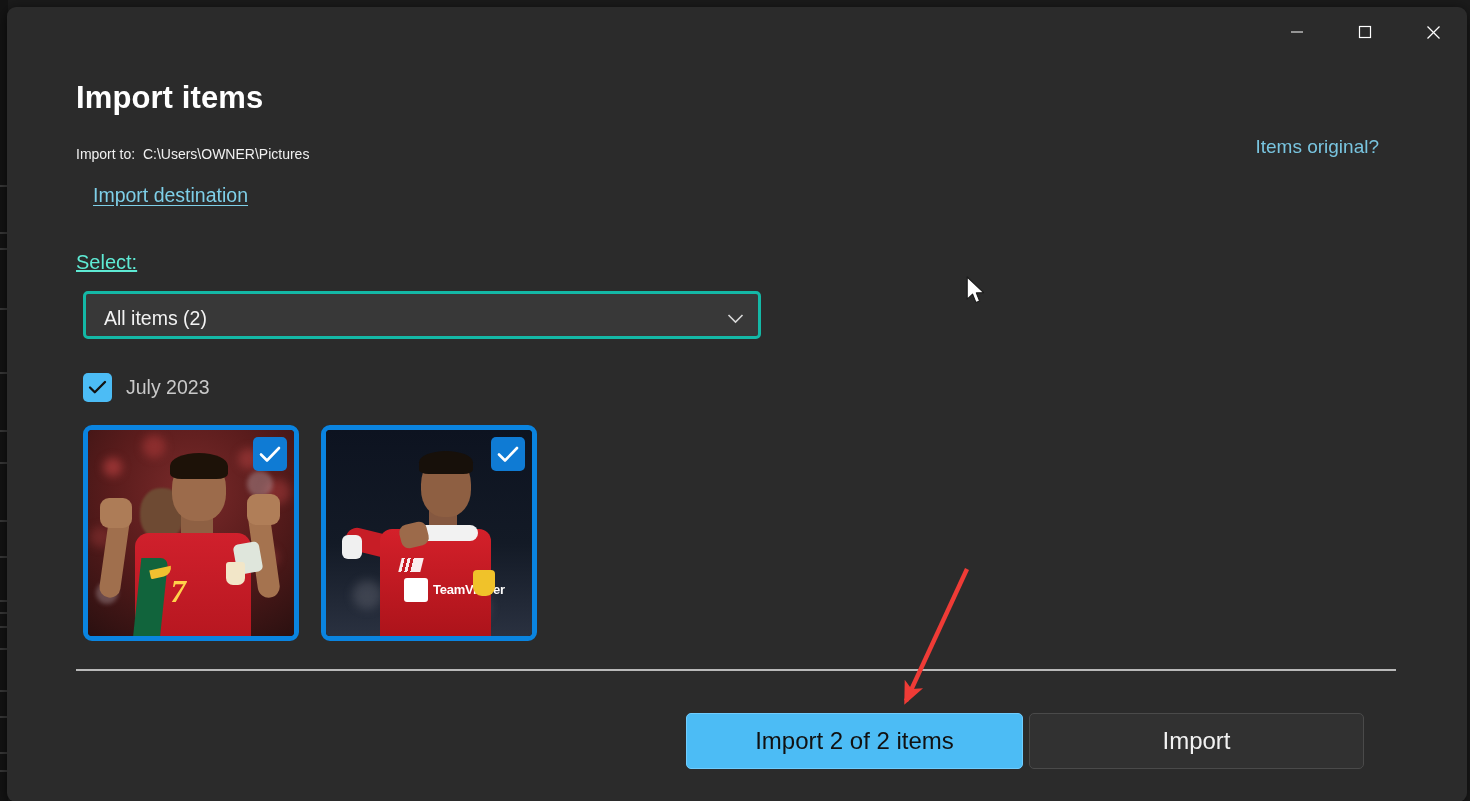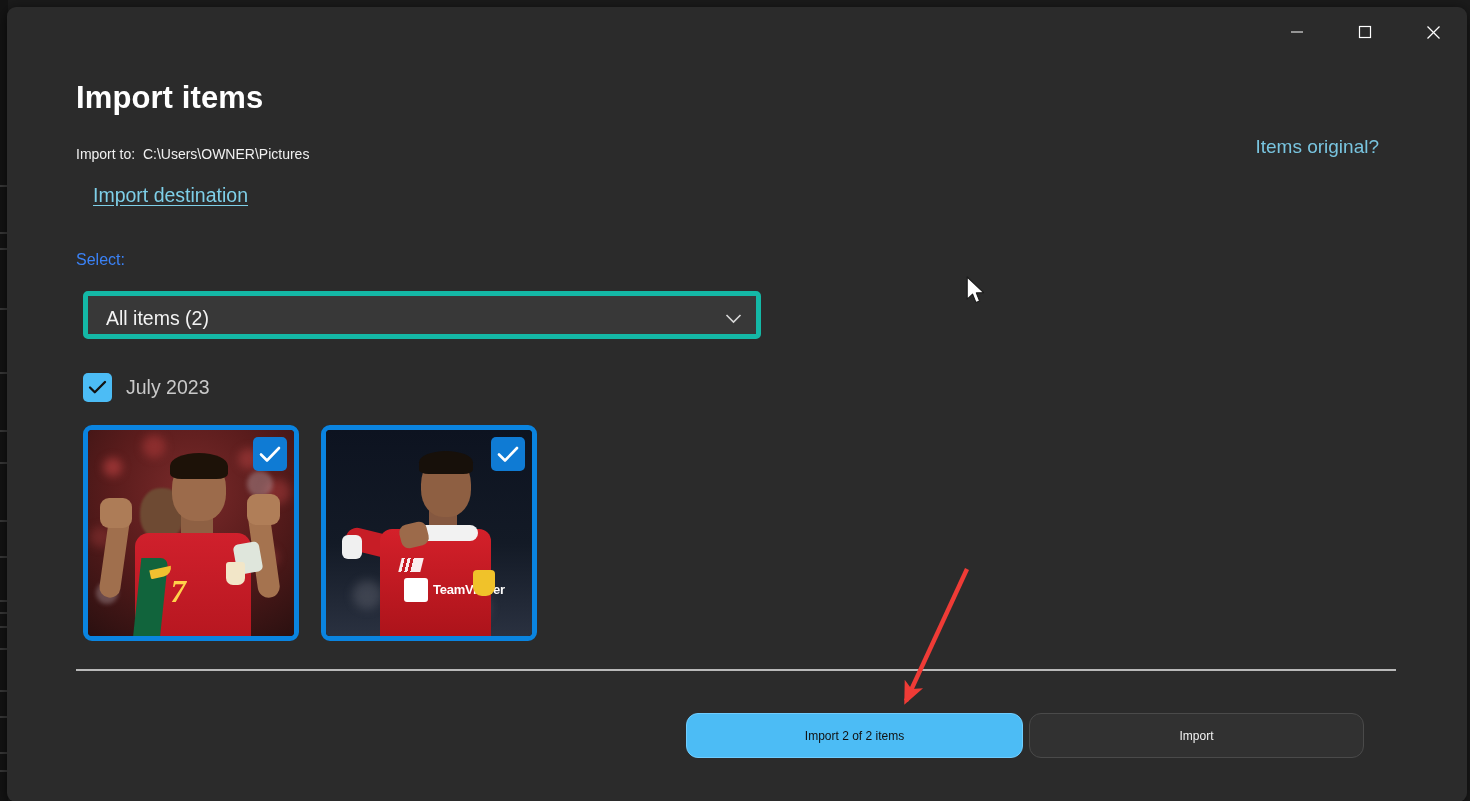--- a/index.html
+++ b/index.html
@@ -94,32 +94,33 @@
     font-size: 19px;
     color: #79c5e0;
     cursor: pointer;
   }
 
   
   .selectlabel {
     position: absolute;
     left: 69px;
     top: 244px;
-    font-size: 16px;
-    color: #3b82f6;
+    font-size: 20px;
+    color: #5eead4;
+    text-decoration: underline;
   }
 
   .combobox {
     position: absolute;
     left: 76px;
     top: 284px;
     width: 678px;
     height: 48px;
     background: #383838;
-    border: 5px solid #14b8a6;
+    border: 3px solid #14b8a6;
     border-radius: 5px;
     display: flex;
     align-items: center;
     padding: 7px 14px 0 18px;
     cursor: pointer;
   }
   .combo-value {
     flex: 1;
     font-size: 19.5px;
     color: #f2f2f2;
@@ -278,26 +279,26 @@
   .cb-empty {
     width: 30px; height: 30px;
     border: 1.6px solid #9a9a9a;
     border-radius: 5px;
     background: transparent;
   }
   .deletelabel { font-size: 19.5px; color: #f0f0f0; }
 
   .btn {
     position: absolute;
-    height: 45px;
-    border-radius: 12px;
+    height: 56px;
+    border-radius: 5px;
     display: flex;
     align-items: center;
     justify-content: center;
-    font-size: 12px;
+    font-size: 24px;
     cursor: pointer;
     border: 1px solid transparent;
   }
   .btn-primary {
     left: 679px;
     top: 706px;
     width: 337px;
     background: #4cbcf5;
     color: #111111;
     border-color: #6fcdff;

